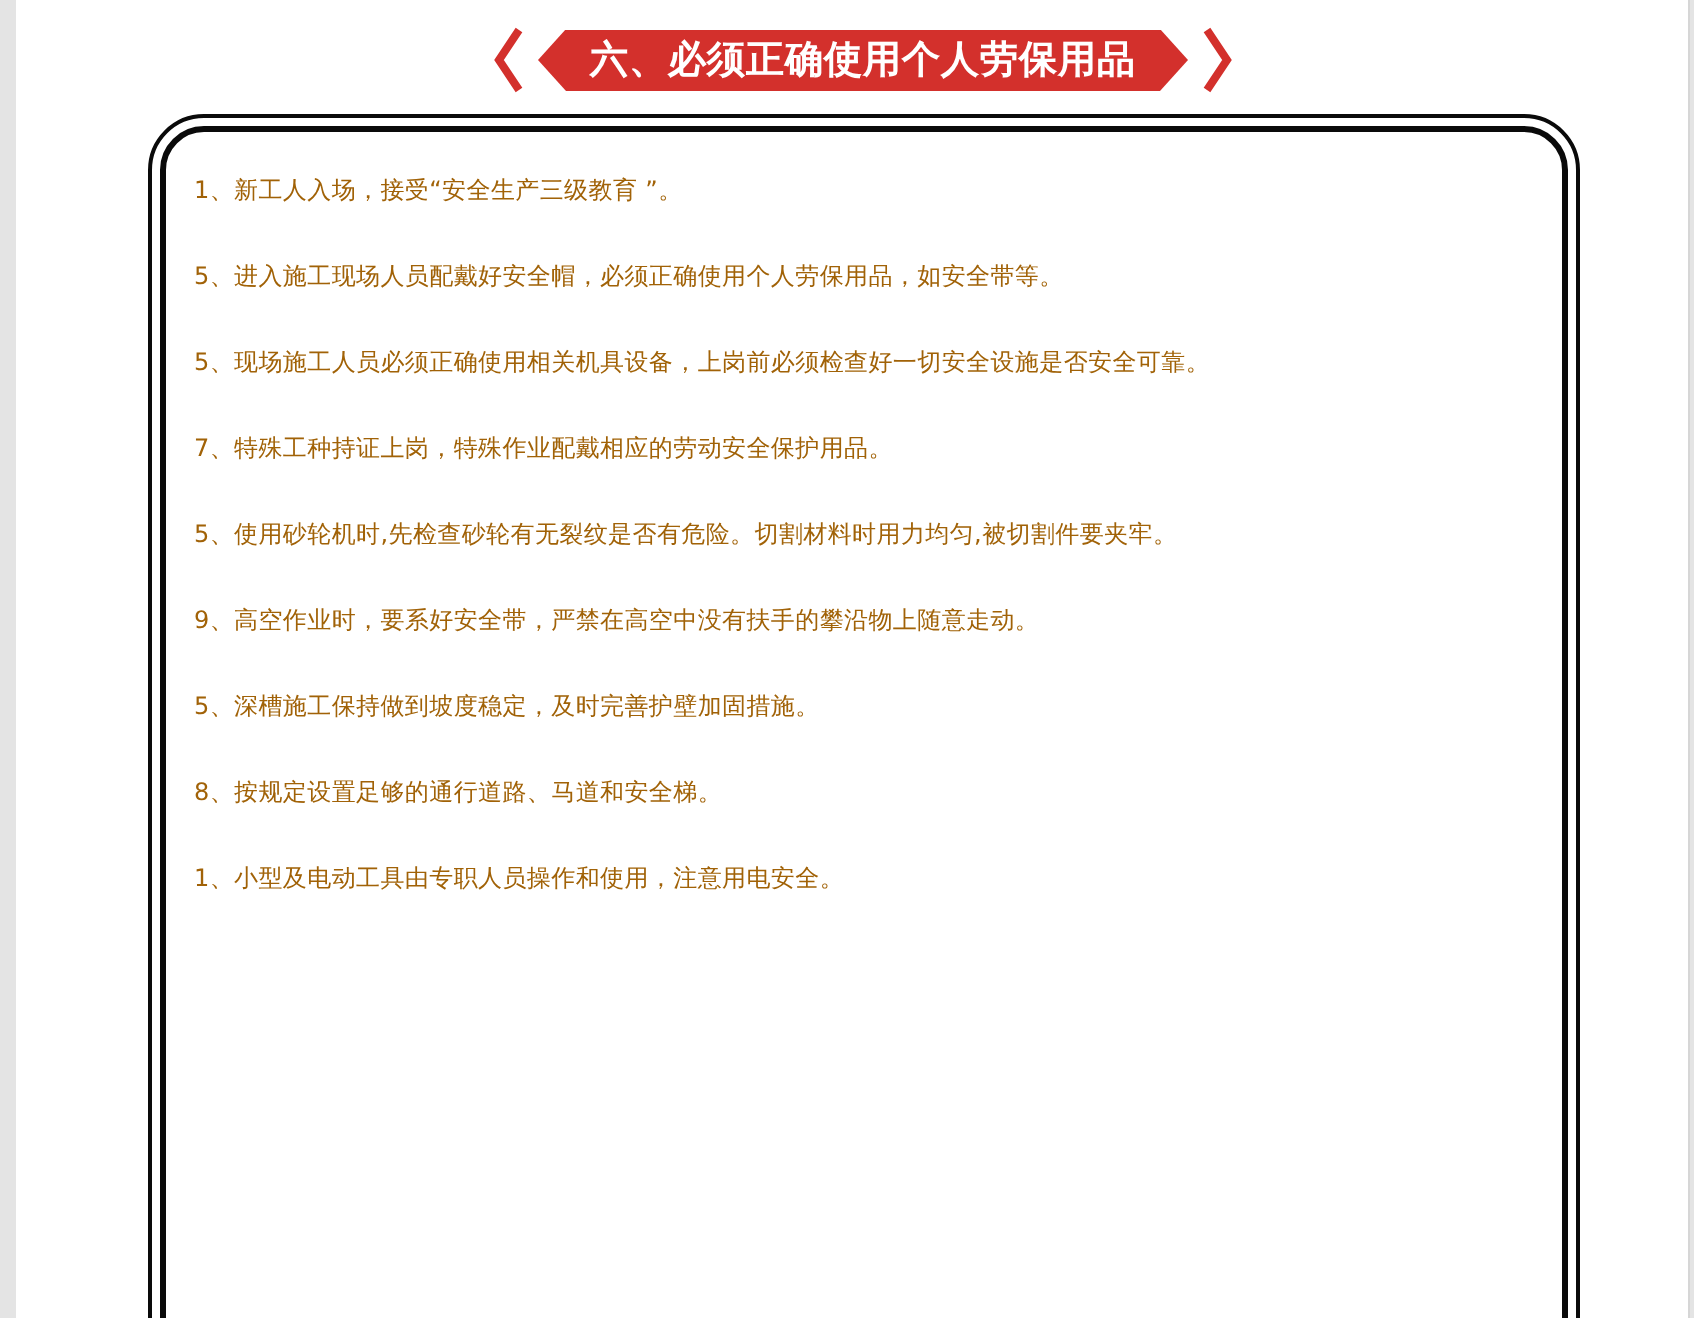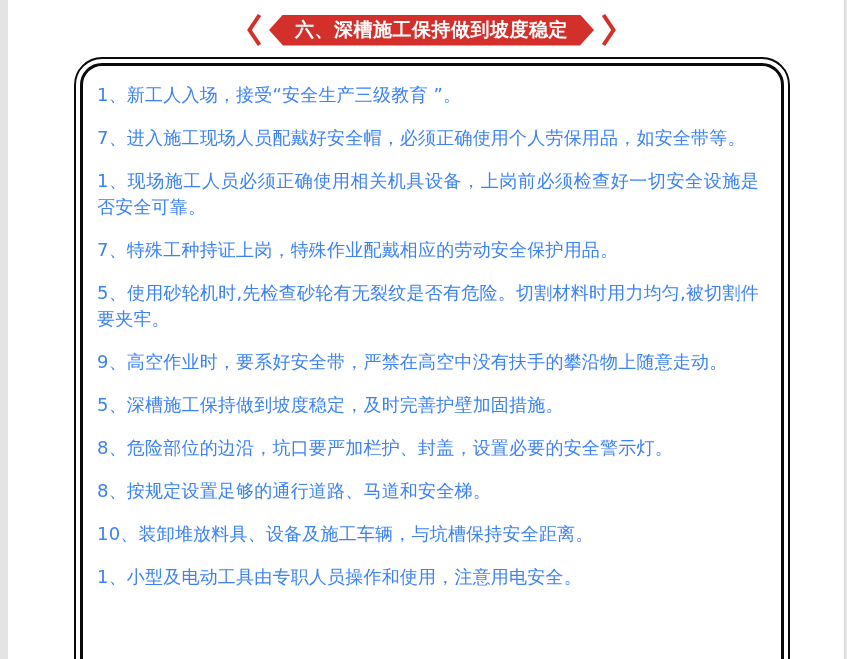--- a/index.html
+++ b/index.html
@@ -66,66 +66,64 @@
   }
   .box-inner{
     position:absolute;
     inset:4px;
     border:3px solid var(--ink);
     border-radius:22px;
     padding:16px 22px 10px 14px;
     overflow:hidden;
   }
   .rule{
-    font-size:18px;
+    font-size:12px;
     line-height:26px;
     letter-spacing:0.2px;
-    color:#3b82f6;
+    color:#a16207;
     margin:0 0 17px 0;
     text-align:justify;
     text-justify:inter-ideograph;
   }
 </style>
 </head>
 <body style="background: rgb(255, 255, 255);">
 
 <div class="edge-strip left"></div>
 <div class="edge-strip right"></div>
 
 <div class="banner-row">
   <svg class="chevron" width="15" height="34" viewBox="0 0 15 34" fill="none">
     <polyline points="12.5,2 2.5,17 12.5,32" stroke="currentColor" stroke-width="4" fill="none"></polyline>
   </svg>
   <div class="ribbon">
-    <span>六、深槽施工保持做到坡度稳定</span>
+    <span>六、必须正确使用个人劳保用品</span>
   </div>
   <svg class="chevron" width="15" height="34" viewBox="0 0 15 34" fill="none">
     <polyline points="2.5,2 12.5,17 2.5,32" stroke="currentColor" stroke-width="4" fill="none"></polyline>
   </svg>
 </div>
 
 <div class="box-outer">
   <div class="box-inner">
 
       <p class="rule">1、新工人入场，接受“安全生产三级教育 ”。</p>
 
-      <p class="rule">7、进入施工现场人员配戴好安全帽，必须正确使用个人劳保用品，如安全带等。</p>
+      <p class="rule">5、进入施工现场人员配戴好安全帽，必须正确使用个人劳保用品，如安全带等。</p>
 
-      <p class="rule">1、现场施工人员必须正确使用相关机具设备，上岗前必须检查好一切安全设施是否安全可靠。</p>
+      <p class="rule">5、现场施工人员必须正确使用相关机具设备，上岗前必须检查好一切安全设施是否安全可靠。</p>
 
       <p class="rule">7、特殊工种持证上岗，特殊作业配戴相应的劳动安全保护用品。</p>
 
       <p class="rule">5、使用砂轮机时,先检查砂轮有无裂纹是否有危险。切割材料时用力均匀,被切割件要夹牢。</p>
 
       <p class="rule">9、高空作业时，要系好安全带，严禁在高空中没有扶手的攀沿物上随意走动。</p>
 
       <p class="rule">5、深槽施工保持做到坡度稳定，及时完善护壁加固措施。</p>
 
-      <p class="rule">8、危险部位的边沿，坑口要严加栏护、封盖，设置必要的安全警示灯。</p>
 
       <p class="rule">8、按规定设置足够的通行道路、马道和安全梯。</p>
 
-      <p class="rule">10、装卸堆放料具、设备及施工车辆，与坑槽保持安全距离。</p>
 
 
       <p class="rule">1、小型及电动工具由专职人员操作和使用，注意用电安全。</p>
     </div>
 </div>
 
 </body></html>

